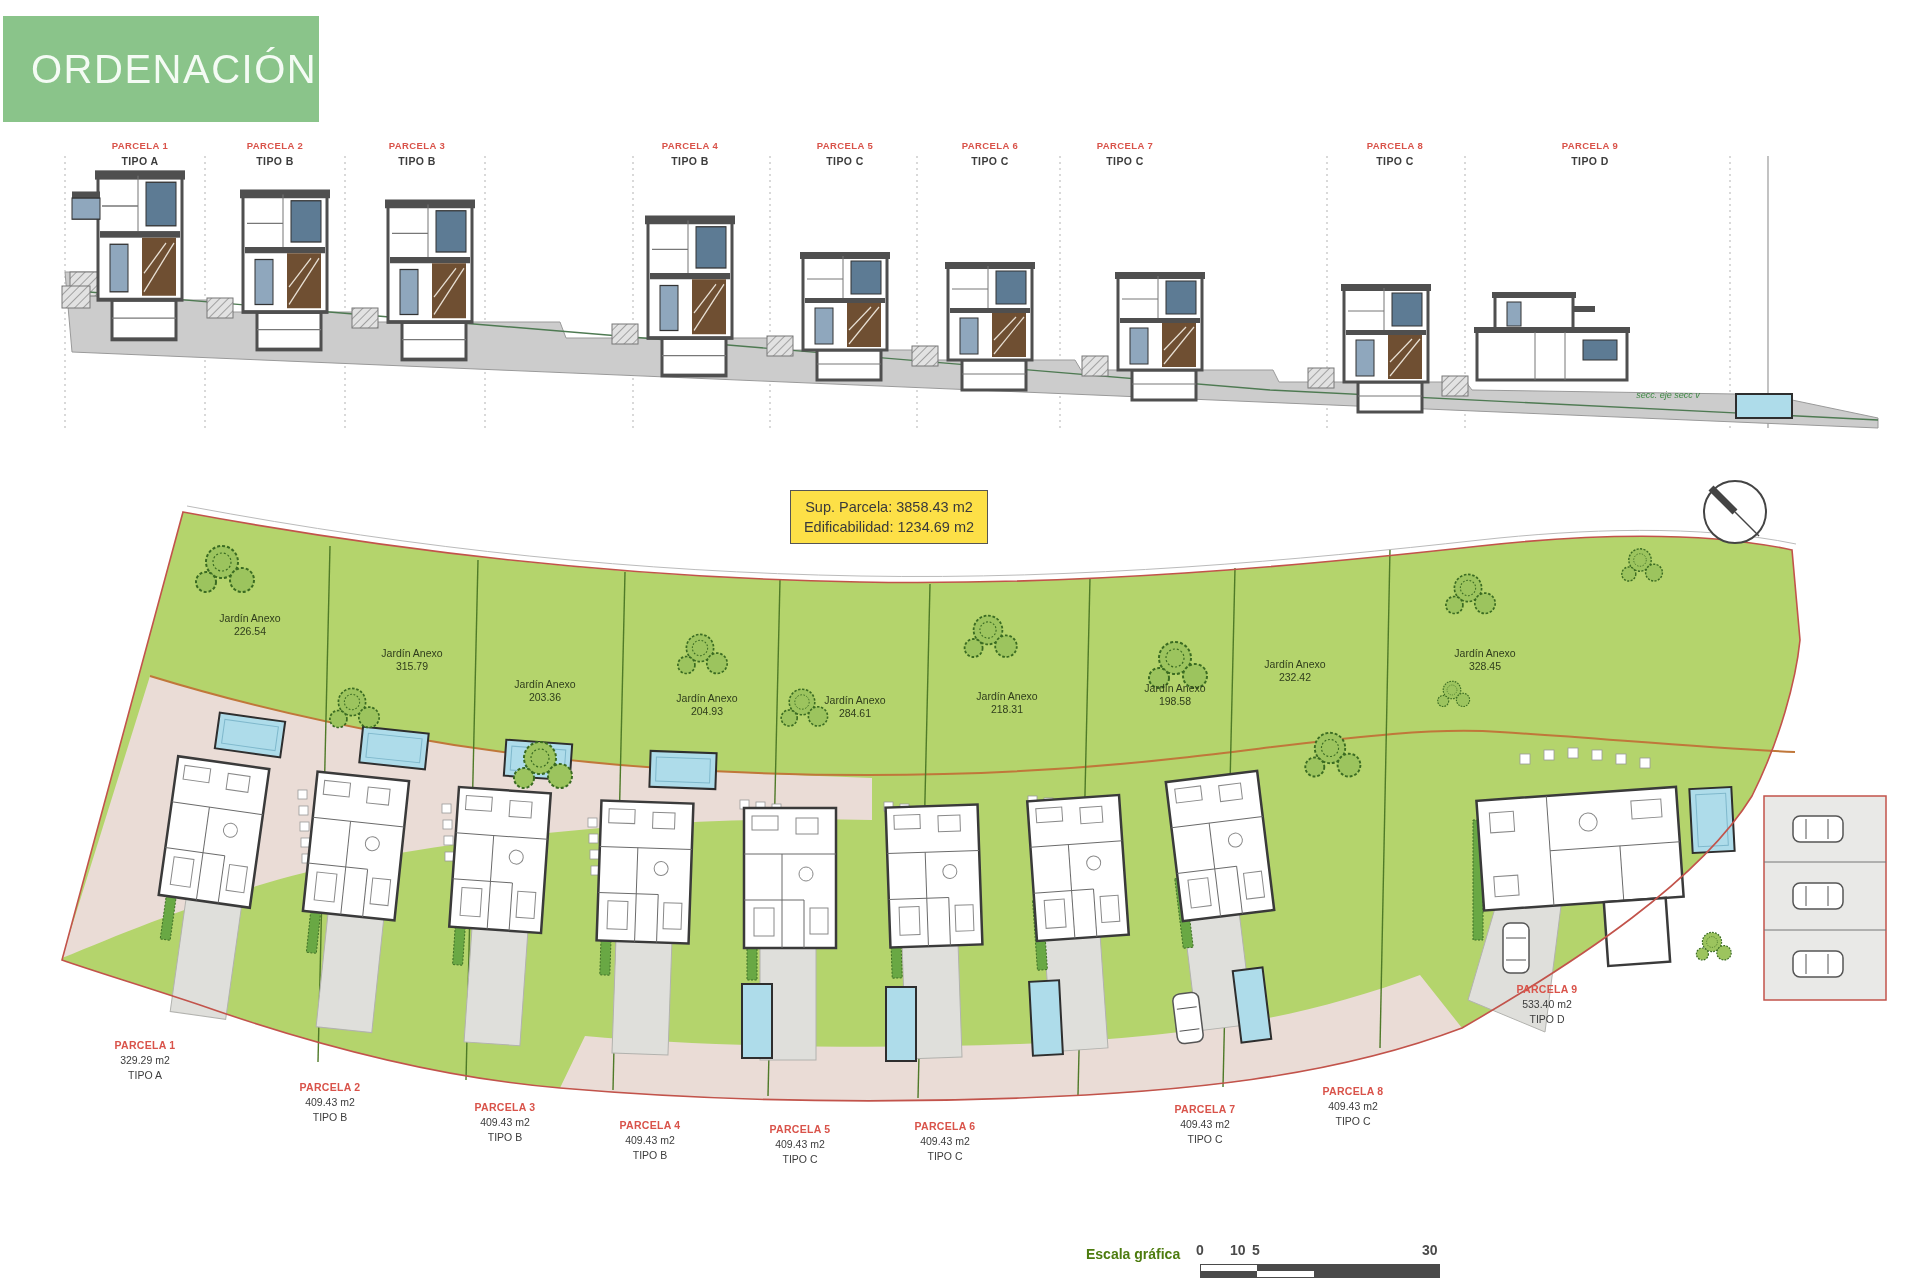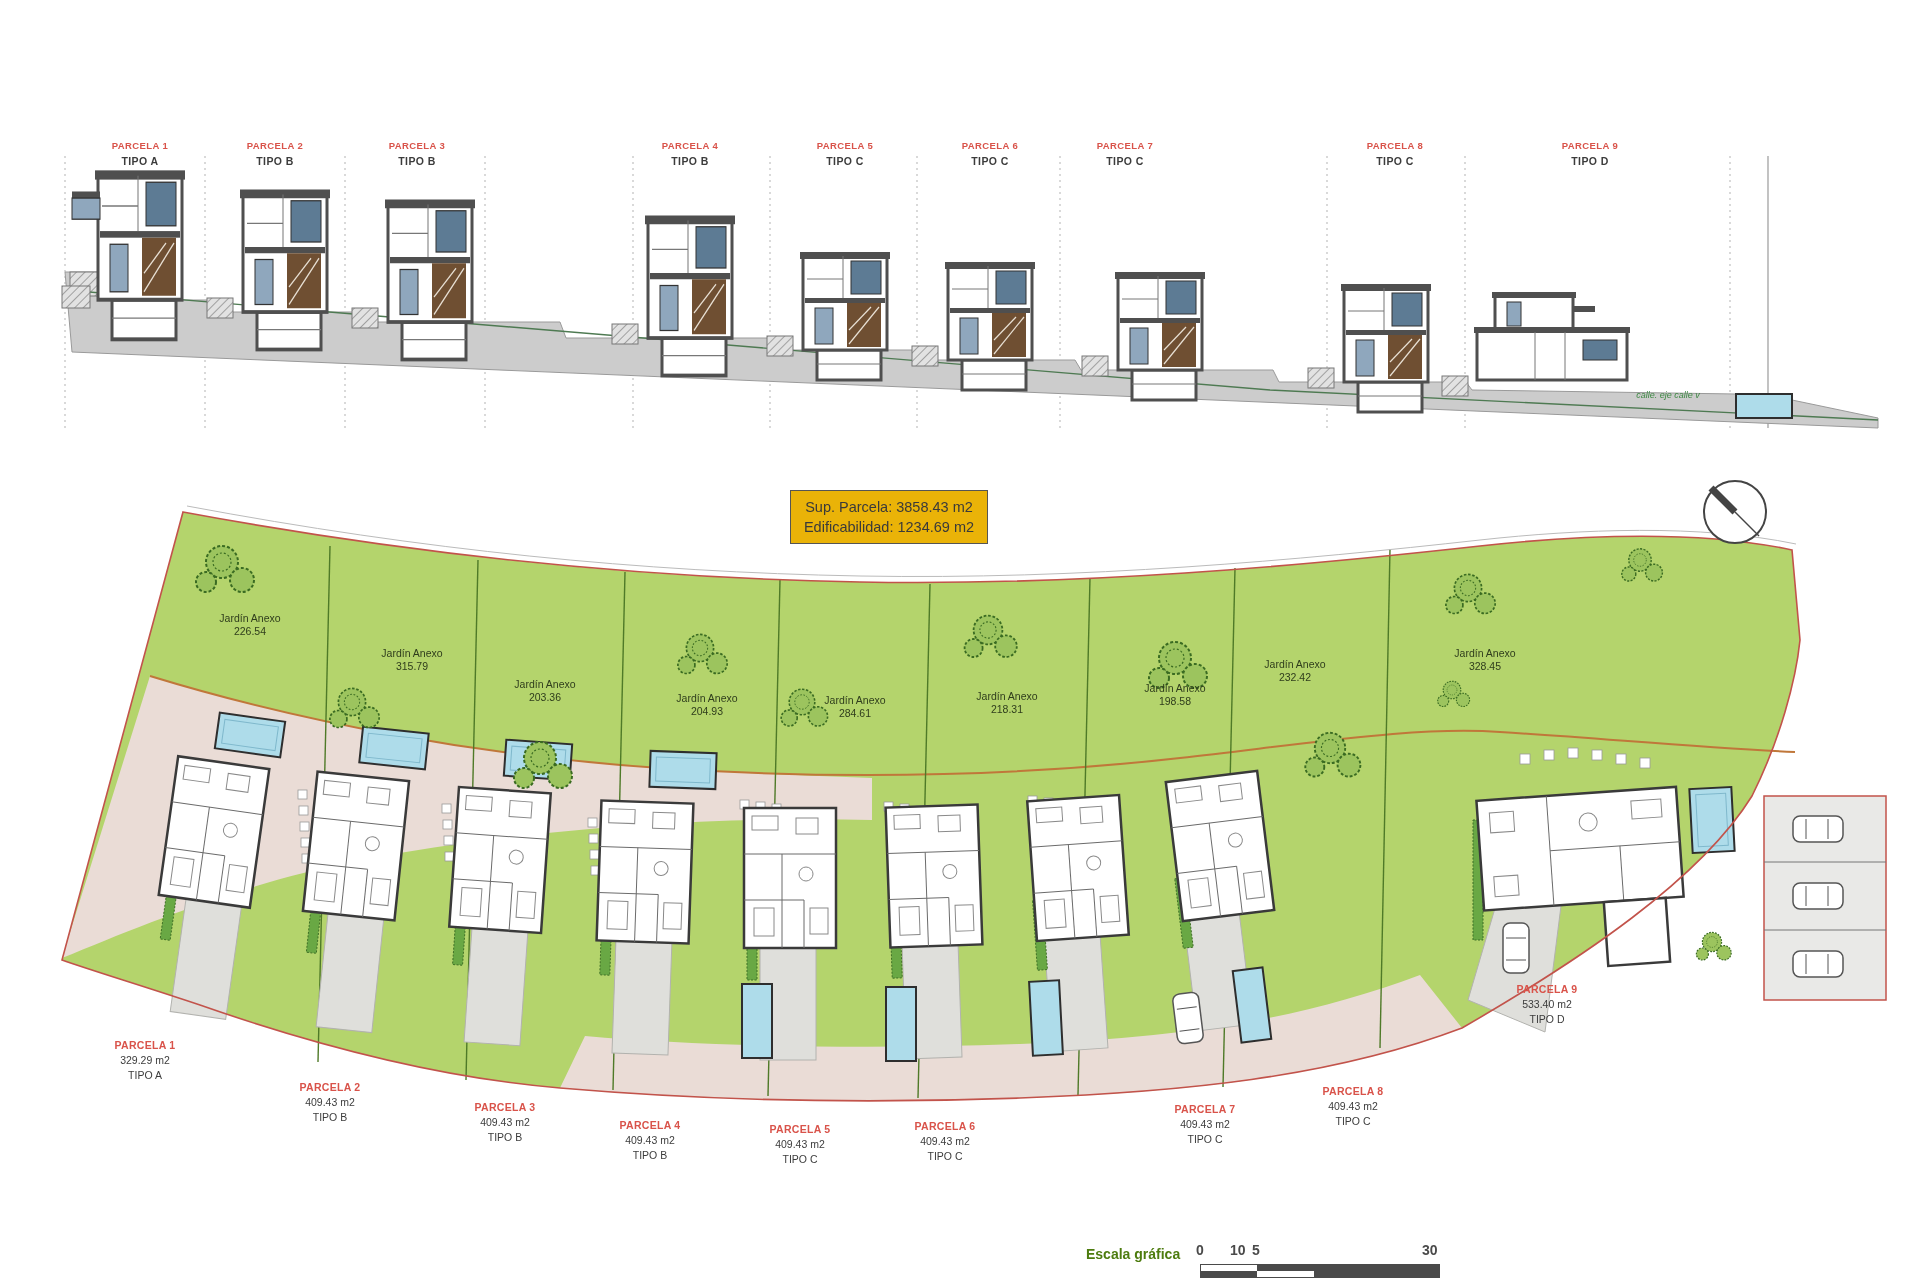--- a/index.html
+++ b/index.html
@@ -13,21 +13,21 @@
   .banner span{color:var(--header-fg);font-size:40px;letter-spacing:1.5px;padding-left:28px;}
 
   
   .elv{position:absolute;width:140px;text-align:center;top:140px;}
   .elv .p{color:var(--parcela-red);font-size:9.5px;font-weight:bold;letter-spacing:.4px;}
   .elv .t{color:var(--text-dark);font-size:10.5px;font-weight:bold;margin-top:4px;letter-spacing:.4px;}
   .sec-note{position:absolute;left:1598px;top:390px;width:140px;text-align:center;
             color:#3f8a45;font-size:9px;font-style:italic;}
 
   
-  .info{position:absolute;left:790px;top:490px;width:198px;height:54px;background:#eab308;
+  .info{position:absolute;left:790px;top:490px;width:198px;height:54px;background:#fde047;
         border:1.5px solid #555;box-sizing:border-box;padding-top:6px;text-align:center;}
   .info div{font-size:14.5px;color:#3a3a3a;line-height:20px;}
 
   
   .gl{position:absolute;width:150px;text-align:center;color:var(--garden-text);font-size:10.5px;line-height:13px;}
 
   
   .pl{position:absolute;width:130px;text-align:center;font-size:10.5px;line-height:15px;}
   .pl .n{color:var(--parcela-red);font-weight:bold;letter-spacing:.3px;}
   .pl .a,.pl .t{color:var(--text-dark);}
@@ -465,20 +465,23 @@
       C422,550 640,572 860,576 C1080,580 1300,560 1480,540 C1580,529 1700,524 1796,544"></path>
 
     <g>
       <circle class="north" cx="1735" cy="512" r="31"></circle>
       <line class="needle-thick" x1="1711" y1="488" x2="1735" y2="512"></line>
       <line class="needle-thin" x1="1735" y1="512" x2="1759" y2="536"></line>
     </g>
   </g>
 </svg>
 
+<div class="banner">
+  <span>ORDENACIÓN</span>
+</div>
 
 <div class="elv" style="left:70px">
       <div class="p">PARCELA 1</div>
       <div class="t">TIPO A</div>
     </div>
 <div class="elv" style="left:205px">
       <div class="p">PARCELA 2</div>
       <div class="t">TIPO B</div>
     </div>
 <div class="elv" style="left:347px">
@@ -503,21 +506,21 @@
     </div>
 <div class="elv" style="left:1325px">
       <div class="p">PARCELA 8</div>
       <div class="t">TIPO C</div>
     </div>
 <div class="elv" style="left:1520px">
       <div class="p">PARCELA 9</div>
       <div class="t">TIPO D</div>
     </div>
 
-<div class="sec-note">calle. eje calle v</div>
+<div class="sec-note">secc. eje secc v</div>
 
 <div class="info">
   <div>Sup. Parcela:  3858.43 m2</div>
   <div>Edificabilidad: 1234.69 m2</div>
 </div>
 
 <div class="gl" style="left:175px;top:612px">
       <div>Jardín Anexo</div>
       <div>226.54</div>
     </div>

